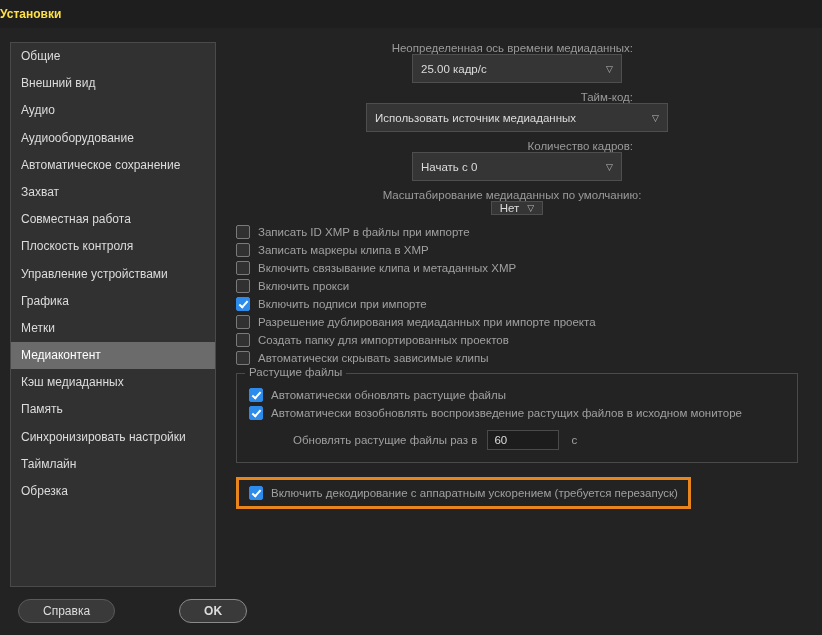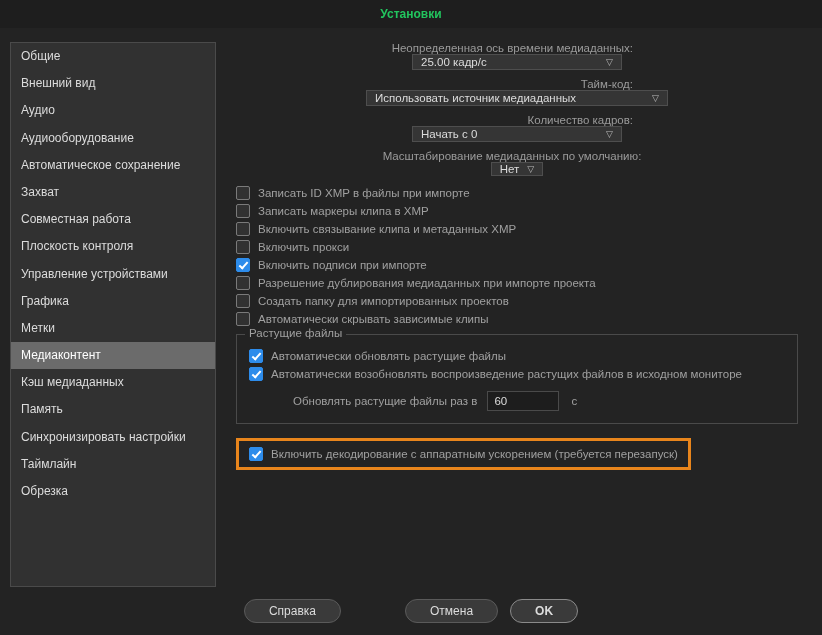--- a/index.html
+++ b/index.html
@@ -11,23 +11,22 @@
     width: 822px;
     height: 635px;
     overflow: hidden;
     user-select: none;
   }
   .title-bar {
     height: 28px;
     background: #1e1e1e;
     display: flex;
     align-items: center;
-    justify-content: center;
     font-weight: 600;
-    color: #22c55e;
+    color: #fde047;
     font-size: 12px;
   }
   .content {
     display: flex;
     padding: 14px 10px 0 10px;
     height: calc(100% - 28px - 48px);
   }
   .sidebar {
     width: 206px;
     background: #313131;
@@ -60,21 +59,21 @@
     width: 252px;
     text-align: right;
     padding-right: 10px;
     color: #9b9b9b;
     font-size: 11.5px;
   }
   .dropdown {
     background: #353535;
     border: 1px solid #4e4e4e;
     color: #dcdcdc;
-    height: 16px;
+    height: 29px;
     padding: 0 8px;
     display: flex;
     align-items: center;
     justify-content: space-between;
     font-size: 11.5px;
     cursor: pointer;
     position: relative;
   }
   .dropdown .chev {
     font-size: 9px;
@@ -161,21 +160,21 @@
     border: 3px solid #e8851c;
     border-radius: 0;
     padding: 6px 10px;
     display: inline-flex;
     align-items: center;
   }
   .footer {
     height: 48px;
     display: flex;
     align-items: center;
-    justify-content: center;
+    justify-content: flex-start;
     padding: 0 18px;
     gap: 12px;
   }
   .btn {
     background: #3a3a3a;
     border: 1px solid #5a5a5a;
     color: #dcdcdc;
     height: 24px;
     padding: 0 24px;
     border-radius: 12px;
@@ -310,15 +309,14 @@
       <div class="checkbox checked"></div>
       <span class="check-label">Включить декодирование с аппаратным ускорением (требуется перезапуск)</span>
     </div>
 
   </div>
 </div>
 
 <div class="footer">
   <button class="btn">Справка</button>
   <div class="footer-spacer"></div>
-  <button class="btn">Отмена</button>
   <button class="btn primary">OK</button>
 </div>
 
 </body></html>

